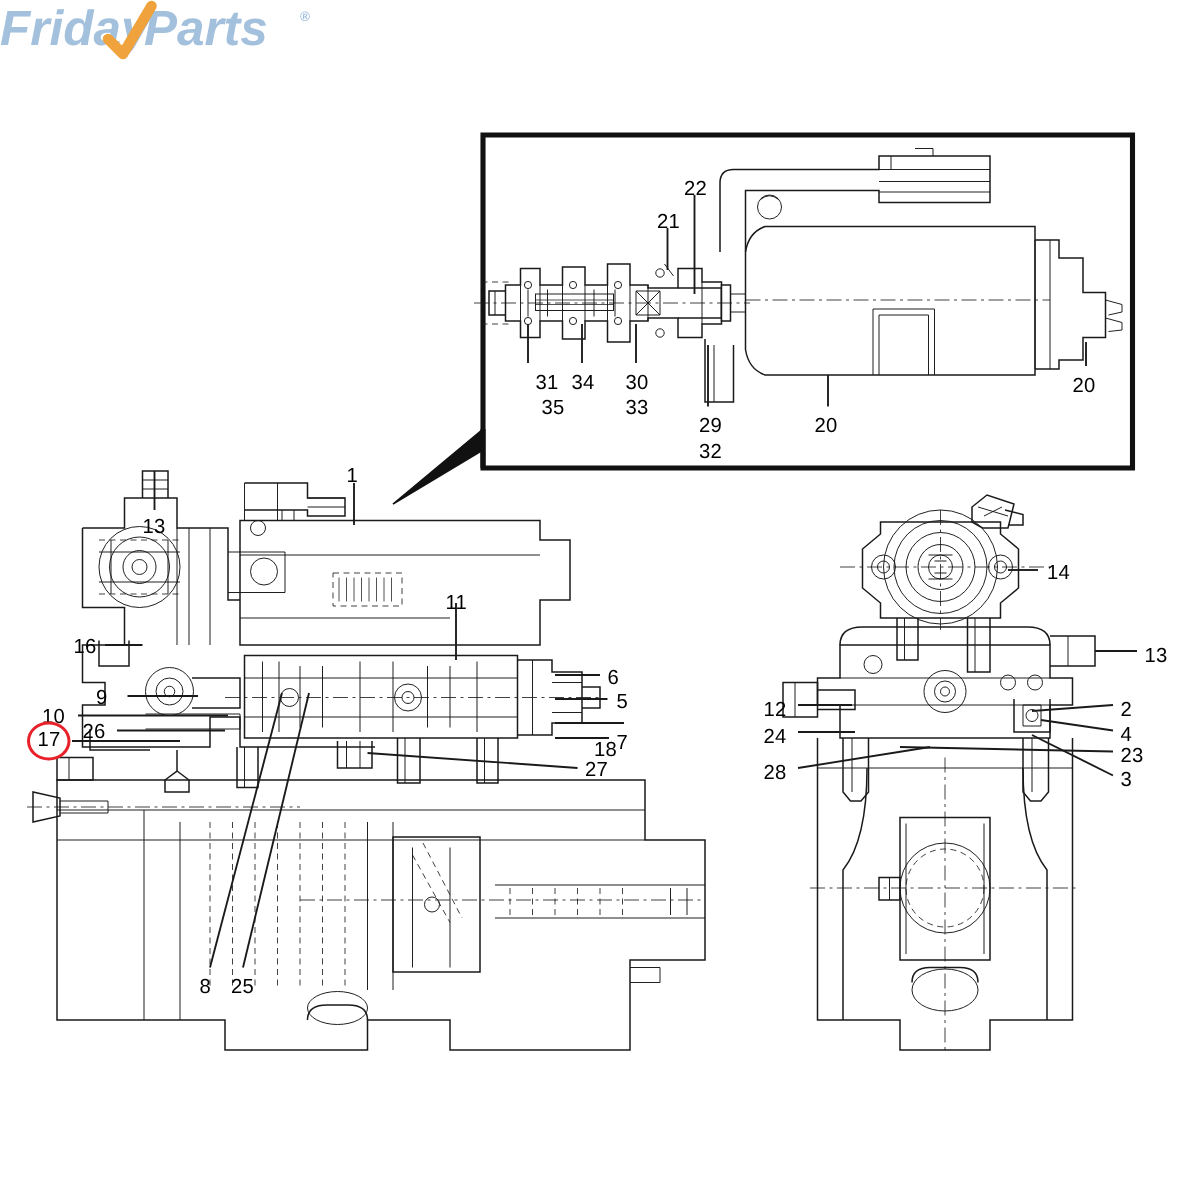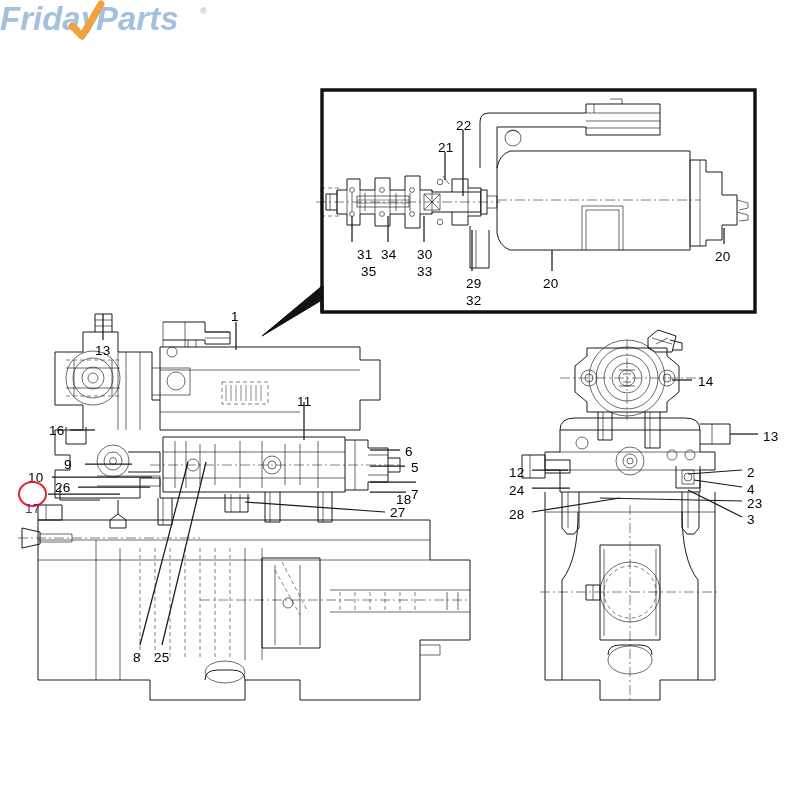--- a/index.html
+++ b/index.html
@@ -3,21 +3,21 @@
 <meta charset="utf-8">
 <style>
   html,body{margin:0;padding:0;background:#fff;}
   body{width:800px;height:800px;overflow:hidden;
        font-family:"Liberation Sans",sans-serif;}
   #stage{position:relative;width:800px;height:800px;background:#ffffff;}
   #stage svg{position:absolute;left:0;top:0;}
   .callout{position:absolute;font-family:"Liberation Sans",sans-serif;
            font-weight:normal;font-size:13.5px;color:#000;
            white-space:nowrap;line-height:1.05;letter-spacing:0.2px;}
-  .callout.hl{color:#701a75;margin-top:16px;}
+  .callout.hl{color:#000000;}
   .hl-ring{position:absolute;border:2.4px solid #e8212a;border-radius:50%;
            width:29px;height:26px;box-sizing:border-box;}
   .wm{position:absolute;left:296px;top:378px;width:216px;height:42px;
       pointer-events:none;}
 </style>
 </head>
 <body>
 
 <div id="stage">
 

